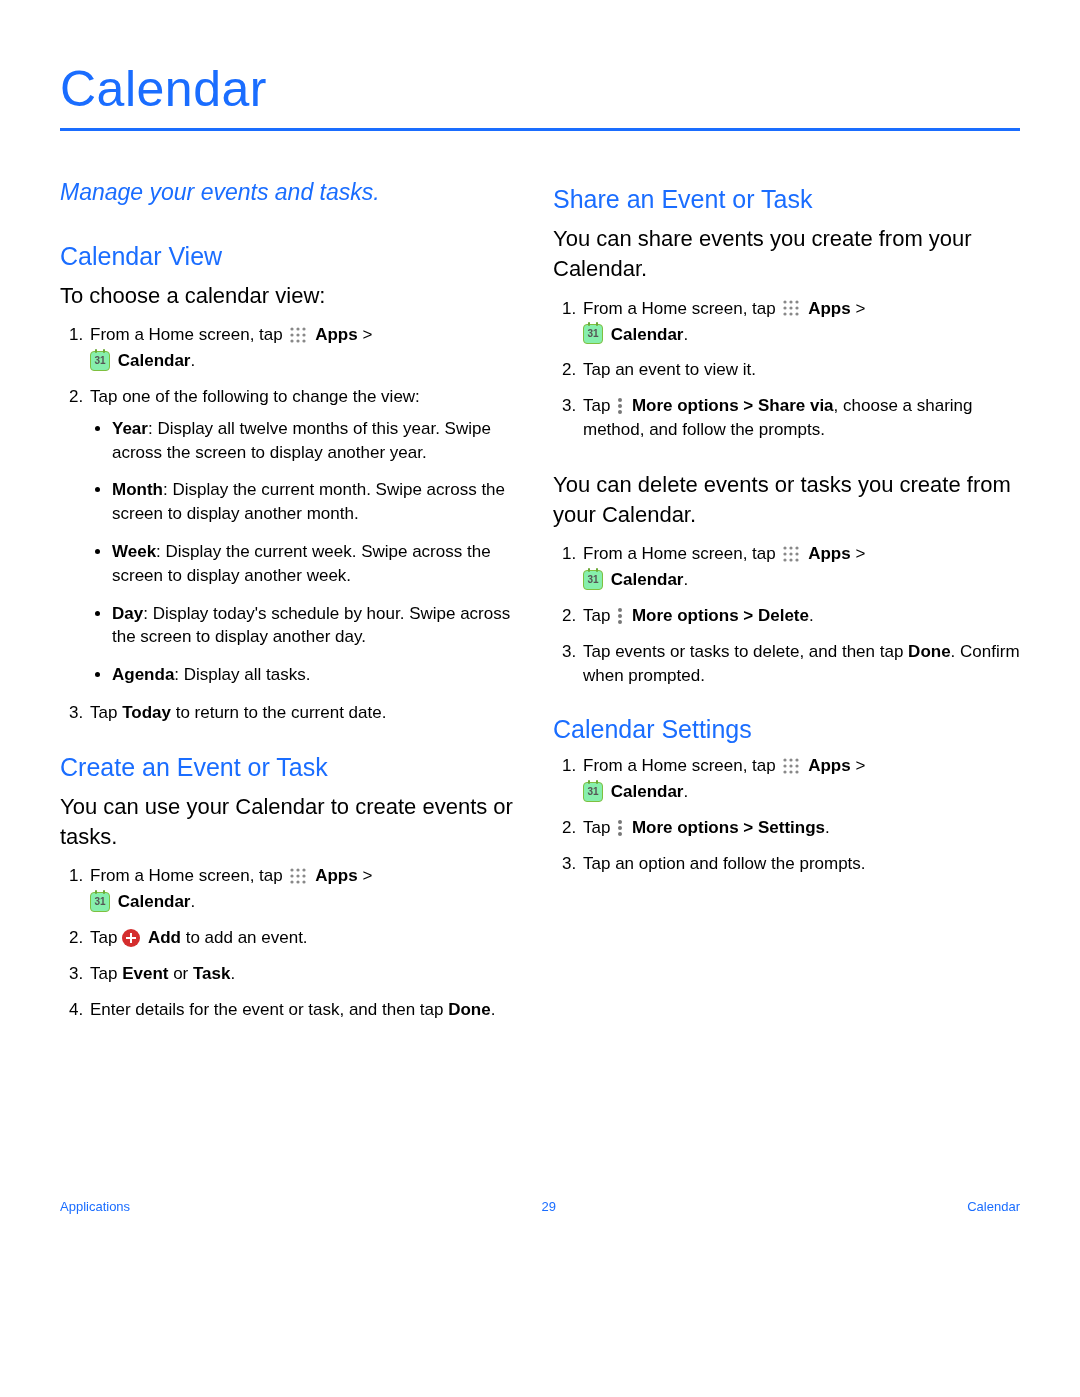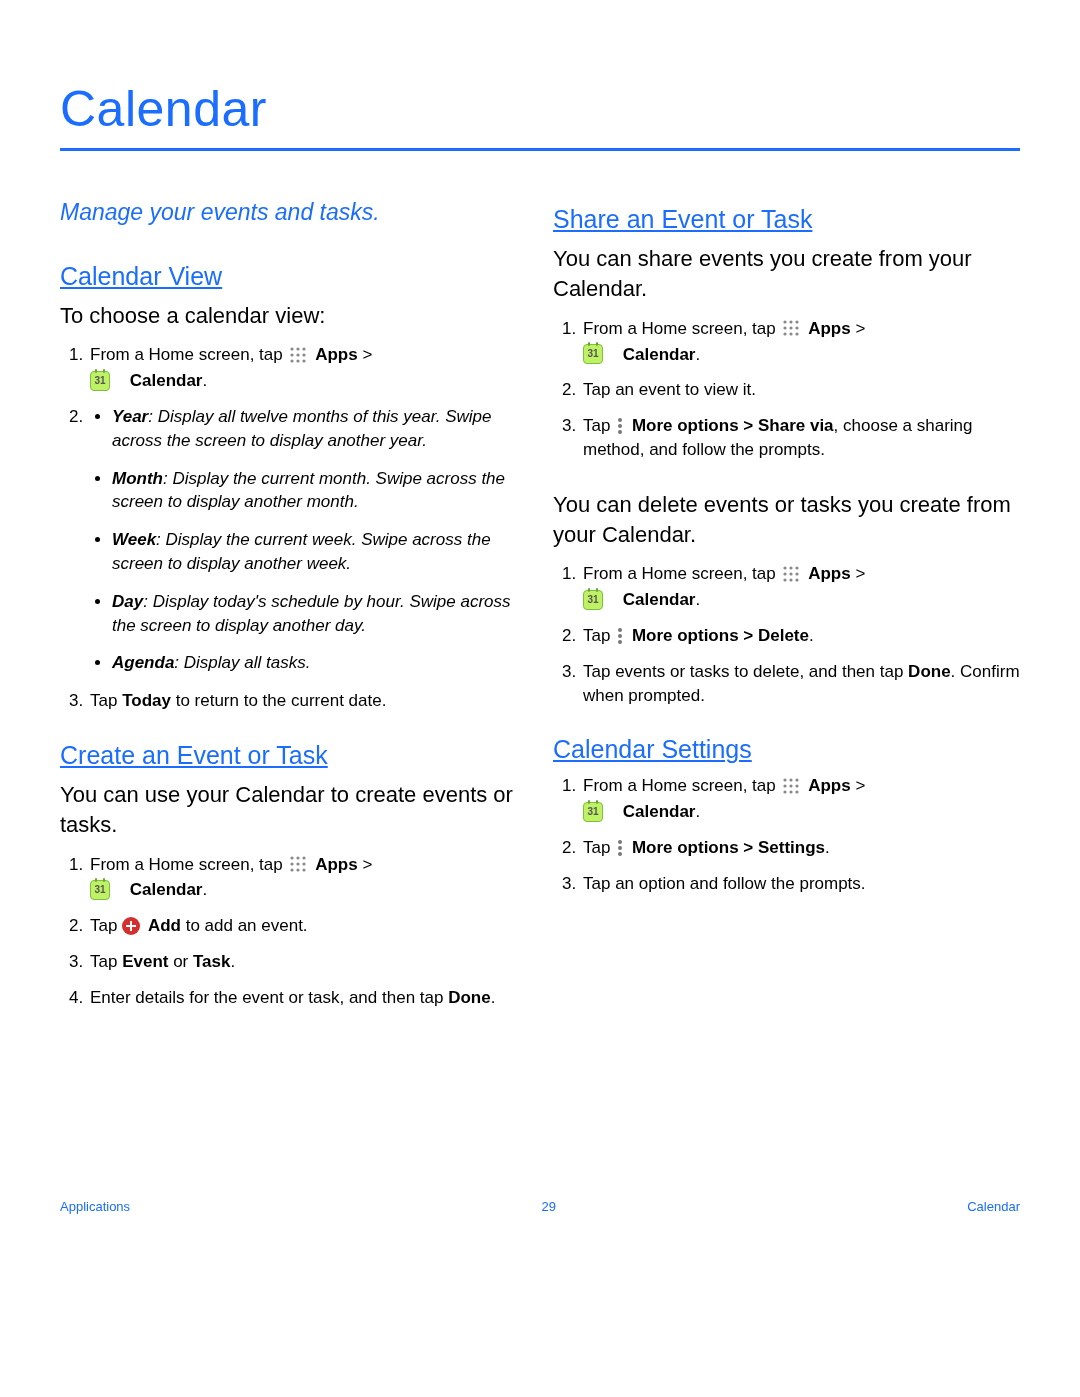--- a/index.html
+++ b/index.html
@@ -1,37 +1,37 @@
 <!DOCTYPE html>
 <html><head>
 <meta charset="utf-8">
 <style>
   * { box-sizing: border-box; margin: 0; padding: 0; }
   html, body { width: 1080px; height: 1397px; background: #fff; font-family: Arial, Helvetica, sans-serif; color: #000; }
-  .page { width: 1080px; height: 1232px; position: relative; padding: 80px 60px 0 60px; }
+  .page { width: 1080px; height: 1232px; position: relative; padding: 60px 60px 0 60px; }
   .page-title { font-size: 50px; font-weight: 400; color: #1a6dff; letter-spacing: 0.5px; padding-bottom: 10px; }
   .title-rule { border: none; border-top: 3px solid #1a6dff; margin-bottom: 48px; }
   .columns { display: flex; gap: 26px; }
   .col { flex: 1 1 0; min-width: 0; }
   .intro { font-style: italic; color: #1a6dff; font-size: 23px; margin-bottom: 36px; }
-  .h2 { color: #1a6dff; font-size: 25px; font-weight: 400; margin-top: 6px; margin-bottom: 10px; text-decoration: underline; }
+  .h2 { color: #1a6dff; font-size: 25px; font-weight: 400; margin-top: 6px; margin-bottom: 10px; }
   p { font-size: 22px; line-height: 1.38; margin-bottom: 12px; }
   ol { list-style: decimal; padding-left: 28px; margin-bottom: 18px; }
   ol > li { font-size: 17px; line-height: 1.4; margin-bottom: 12px; padding-left: 2px; }
-  ul.bullets { list-style: disc; padding-left: 22px; margin-top: 2px; font-style: italic; }
+  ul.bullets { list-style: disc; padding-left: 22px; margin-top: 8px; }
   ul.bullets > li { font-size: 17px; line-height: 1.4; margin-bottom: 14px; }
   b { font-weight: 700; }
   .sect { margin-bottom: 28px; }
   .footer { position: absolute; left: 0; right: 0; bottom: 18px; padding: 0 60px; display: flex; justify-content: space-between; font-size: 13px; color: #1a6dff; gap: 32px; }
 
   
   .icon { display: inline-block; vertical-align: middle; position: relative; }
   .apps-icon { width: 18px; height: 18px; margin: 0 3px 2px 2px; }
   .apps-icon svg { display: block; }
-  .cal-icon { width: 20px; height: 20px; margin: 0 15px 2px 0; border: 1.6px solid #7fbf3f; border-radius: 4px; position: relative; background: #bef264; }
+  .cal-icon { width: 20px; height: 20px; margin: 0 3px 2px 0; border: 1.6px solid #7fbf3f; border-radius: 4px; position: relative; background: #86efac; }
   .cal-icon::before { content: ""; position: absolute; top: -3px; left: 4px; width: 2px; height: 4px; background: #6aa836; border-radius: 1px; box-shadow: 8px 0 0 #6aa836; }
   .cal-icon span { position: absolute; left: 0; right: 0; top: 2px; text-align: center; font-size: 10px; font-weight: 700; color: #555; line-height: 14px; }
   .plus-icon { width: 18px; height: 18px; border-radius: 50%; background: #d42e2e; margin: 0 3px 2px 0; position: relative; }
   .plus-icon::before, .plus-icon::after { content: ""; position: absolute; background: #fff; }
   .plus-icon::before { left: 4px; right: 4px; top: 8px; height: 2px; }
   .plus-icon::after { top: 4px; bottom: 4px; left: 8px; width: 2px; }
   .more-icon { width: 6px; height: 18px; margin: 0 4px 2px 2px; position: relative; }
   .more-icon span { position: absolute; left: 1px; width: 4px; height: 4px; background: #777; border-radius: 50%; }
   .more-icon span:nth-child(1){ top: 1px; } .more-icon span:nth-child(2){ top: 7px; } .more-icon span:nth-child(3){ top: 13px; }
 
@@ -75,20 +75,21 @@
                   </svg>
               </span>
               <b>Apps</b><span> &gt; </span>
             </span>
             <span class="cal-line">
               <span class="icon cal-icon"><span>31</span></span>
               <b>Calendar</b><span>.</span>
             </span>
           </li>
           <li>
+            <span>Tap one of the following to change the view:</span>
             <ul class="bullets">
               <li><b>Year</b><span>: Display all twelve months of this year. Swipe across the screen to display another year.</span></li>
               <li><b>Month</b><span>: Display the current month. Swipe across the screen to display another month.</span></li>
               <li><b>Week</b><span>: Display the current week. Swipe across the screen to display another week.</span></li>
               <li><b>Day</b><span>: Display today's schedule by hour. Swipe across the screen to display another day.</span></li>
               <li><b>Agenda</b><span>: Display all tasks.</span></li>
             </ul>
           </li>
           <li><span>Tap </span><b>Today</b><span> to return to the current date.</span></li>
         </ol>

